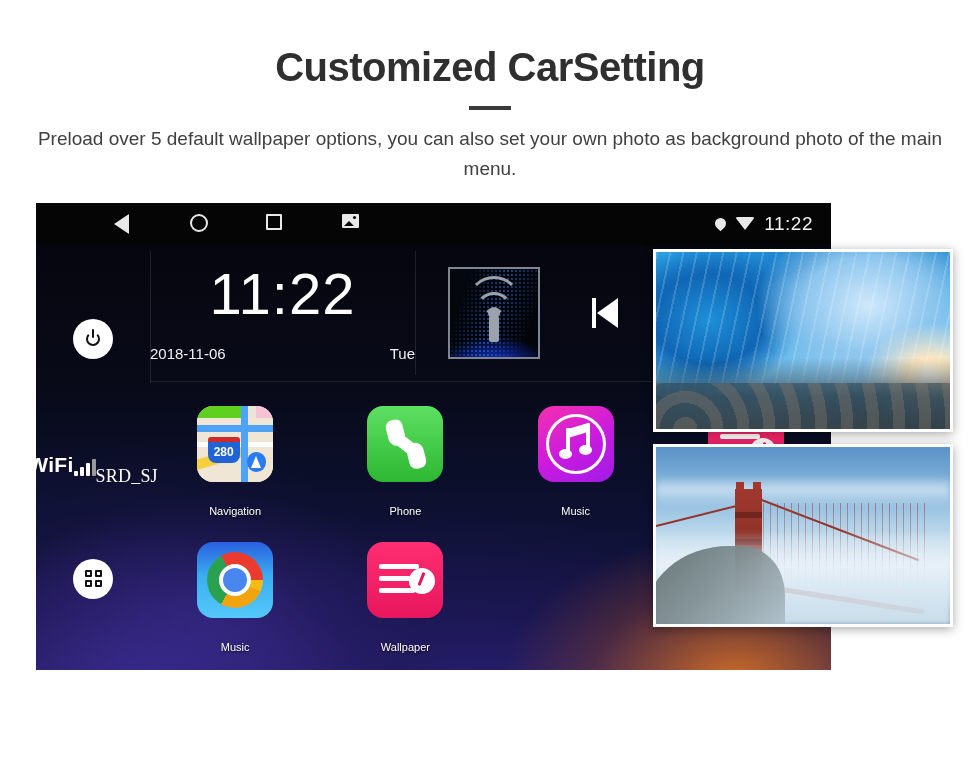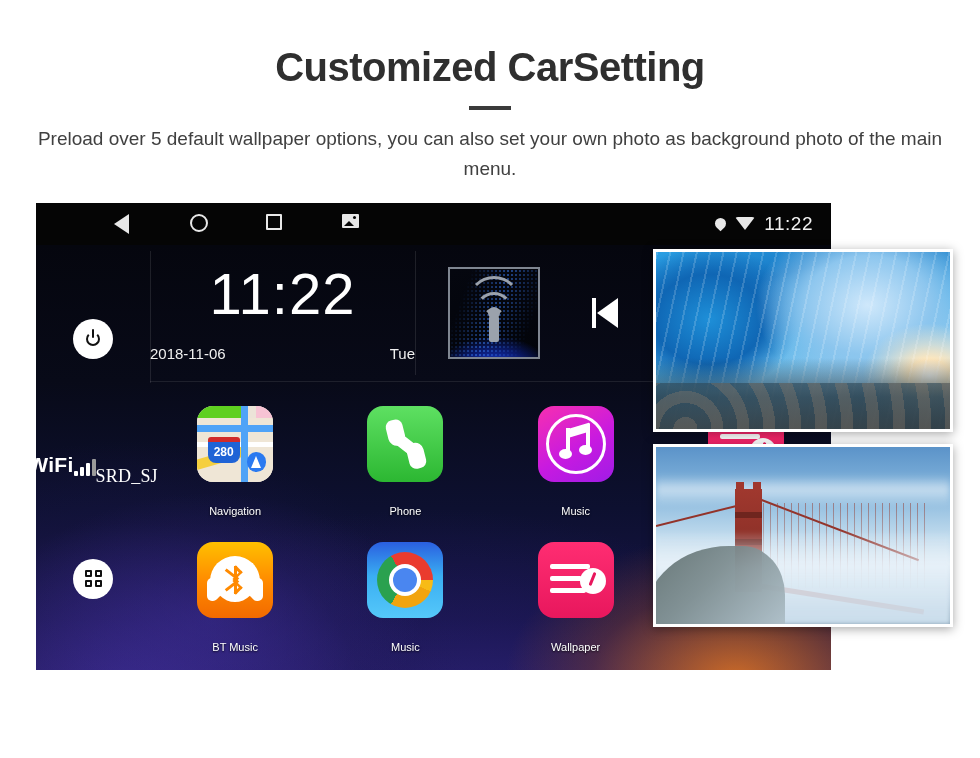--- a/index.html
+++ b/index.html
@@ -615,36 +615,20 @@
         <div class="app">
           <div class="app-icon ico-carset">
             <div class="ln l1"></div>
               <div class="ln l2"></div>
               <div class="ln l3"></div>
             <div class="dial"></div>
           </div>
           <div class="app-label"></div>
         </div>
 
-        <div class="app">
-          <div class="app-icon ico-bt">
-            <div class="hp-band"></div>
-            <div class="cup cup-l"></div>
-              <div class="cup cup-r"></div>
-            <div class="circ"></div>
-            <div class="bt-glyph">
-              <div class="v"></div>
-                <div class="d1"></div>
-                <div class="d2"></div>
-              <div class="x1"></div>
-                <div class="x2"></div>
-            </div>
-          </div>
-          <div class="app-label">BT Music</div>
-        </div>
 
         <div class="app">
           <div class="app-icon ico-chrome">
             <div class="cr"></div>
           </div>
           <div class="app-label">Music</div>
         </div>
 
 
         <div class="app">

